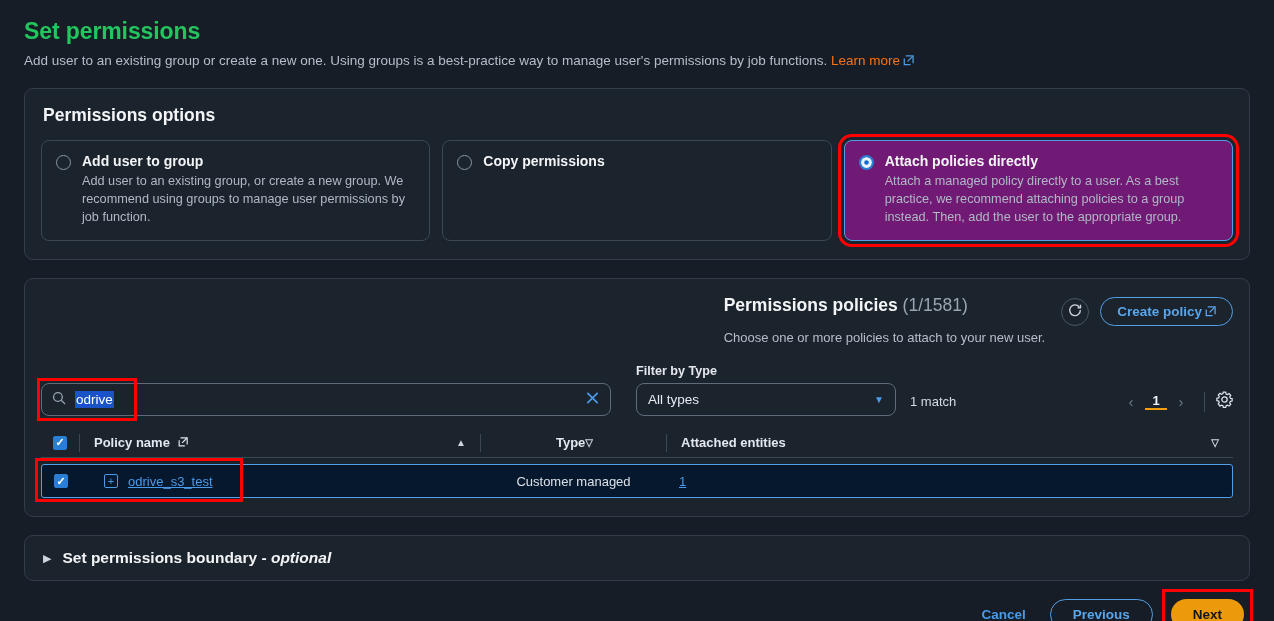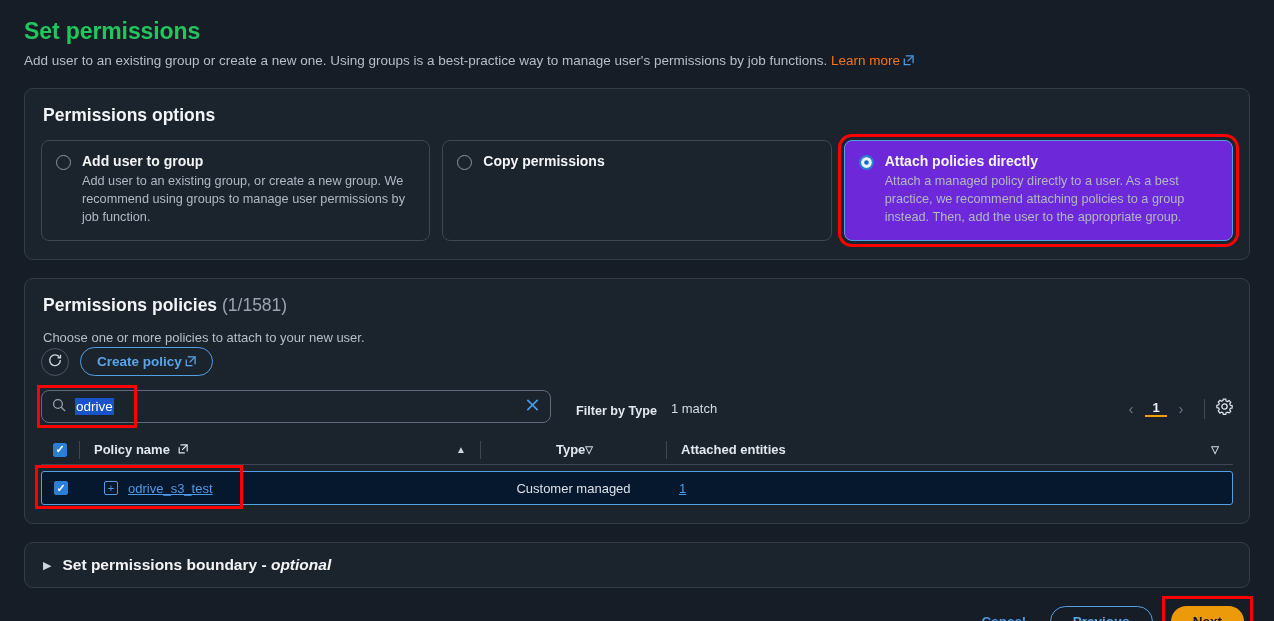--- a/index.html
+++ b/index.html
@@ -39,56 +39,56 @@
   
   .options-row { display: flex; gap: 12px; }
   .option {
     flex: 1 1 0; position: relative;
     border: 1px solid #3c4754; border-radius: 8px;
     background: #1b232d;
     padding: 12px 14px 14px 14px;
     min-height: 86px;
     display: flex; gap: 11px; align-items: flex-start;
   }
-  .option.selected { border-color: #539fe5; background: #6d28d9; }
+  .option.selected { border-color: #539fe5; background: #701a75; }
   .option-hl { outline: 3px solid #ff0000; outline-offset: 3px; }
   .radio {
     width: 15px; height: 15px; border-radius: 50%;
     border: 1.6px solid #8a95a3; margin-top: 2px; flex: none;
     background: transparent;
   }
   .radio.on {
     border-color: #2a7fd4; background: #0e6bd0;
     box-shadow: inset 0 0 0 3.2px #e9f2fb;
     border-width: 2px;
   }
   .option-body { min-width: 0; }
   .option-label { font-size: 14px; font-weight: bold; color: #f3f4f6; margin-bottom: 3px; }
   .option-desc { font-size: 12.7px; color: #b0b9c4; line-height: 1.42; }
 
   
-  .policies-head { display: flex; justify-content: flex-end; align-items: flex-start; flex-direction: column; }
+  .policies-head { display: flex; justify-content: flex-end; align-items: flex-start; }
   .actions { display: flex; align-items: center; gap: 11px; padding-top: 2px; }
   .icon-btn {
     width: 28px; height: 28px; border-radius: 50%;
     border: 1px solid #4a5665; display: flex; align-items: center; justify-content: center;
     background: transparent; cursor: pointer;
   }
   .btn-outline {
     border: 1px solid #539fe5; border-radius: 17px;
     color: #5aa6ea; background: transparent;
     font-size: 13.5px; font-weight: bold;
     padding: 6px 16px; cursor: pointer;
     display: inline-flex; align-items: center; 
     font-family: "Liberation Sans", sans-serif;
   }
 
   
   .filter-row { display: flex; align-items: flex-end; gap: 0; margin-top: 14px; position: relative; }
-  .search-wrap { position: relative; width: 510px; }
+  .search-wrap { position: relative; width: 570px; margin-top: 24px; }
   .search-box {
     height: 33px; border: 1px solid #5f6b7a; border-radius: 8px;
     background: #1b232d; display: flex; align-items: center;
     padding: 0 10px; position: relative;
   }
   .search-text { font-size: 13.5px; color: #ffffff; margin-left: 9px; background: #1a53c8; padding: 1px 1px; }
   .search-clear { position: absolute; right: 10px; top: 50%; transform: translateY(-50%); cursor: pointer; }
   .search-hl { position: absolute; left: -4px; top: -5px; width: 100px; height: 43px; border: 3px solid #ff0000; pointer-events: none; }
 
   .filter-type { margin-left: 25px; }
@@ -261,20 +261,24 @@
               <svg viewBox="0 0 16 16" width="15" height="15">
                   <path d="M2.5 2.5L13.5 13.5M13.5 2.5L2.5 13.5" stroke="#4a9ae8" stroke-width="1.8"></path>
                 </svg>
             </span>
           </div>
           <div class="search-hl"></div>
         </div>
 
         <div class="filter-type">
           <div class="filter-label">Filter by Type</div>
+          <div class="select">
+            <span>All types</span>
+            <span class="caret">▼</span>
+          </div>
         </div>
 
         <div class="match-count">1 match</div>
 
         <div class="pager">
           <div class="pg-arrow">‹</div>
           <div class="pg-num">1</div>
           <div class="pg-arrow">›</div>
           <div class="pg-sep"></div>
           <div>

